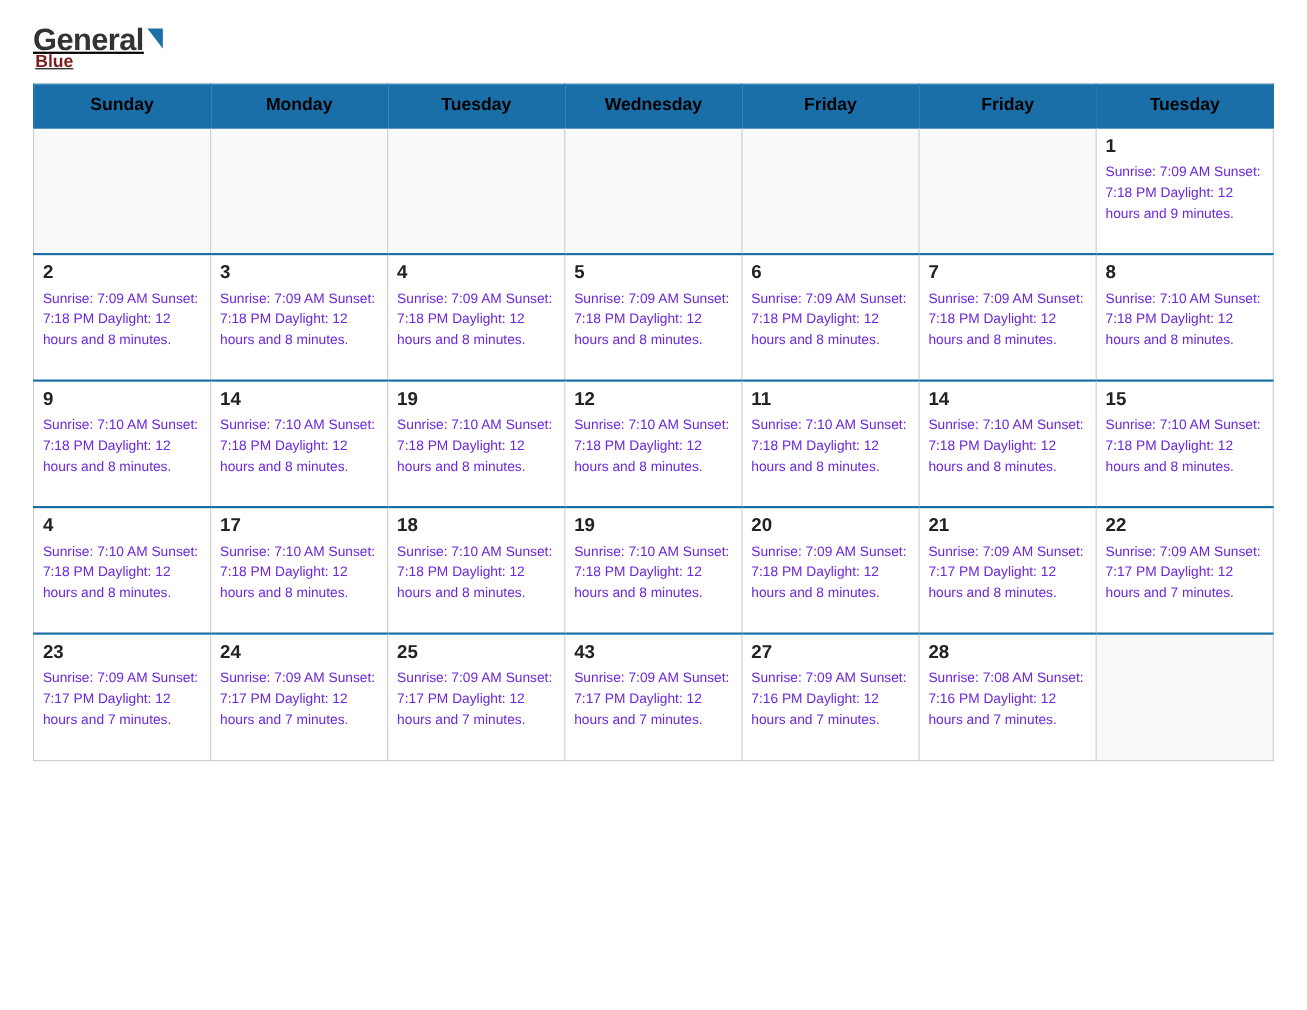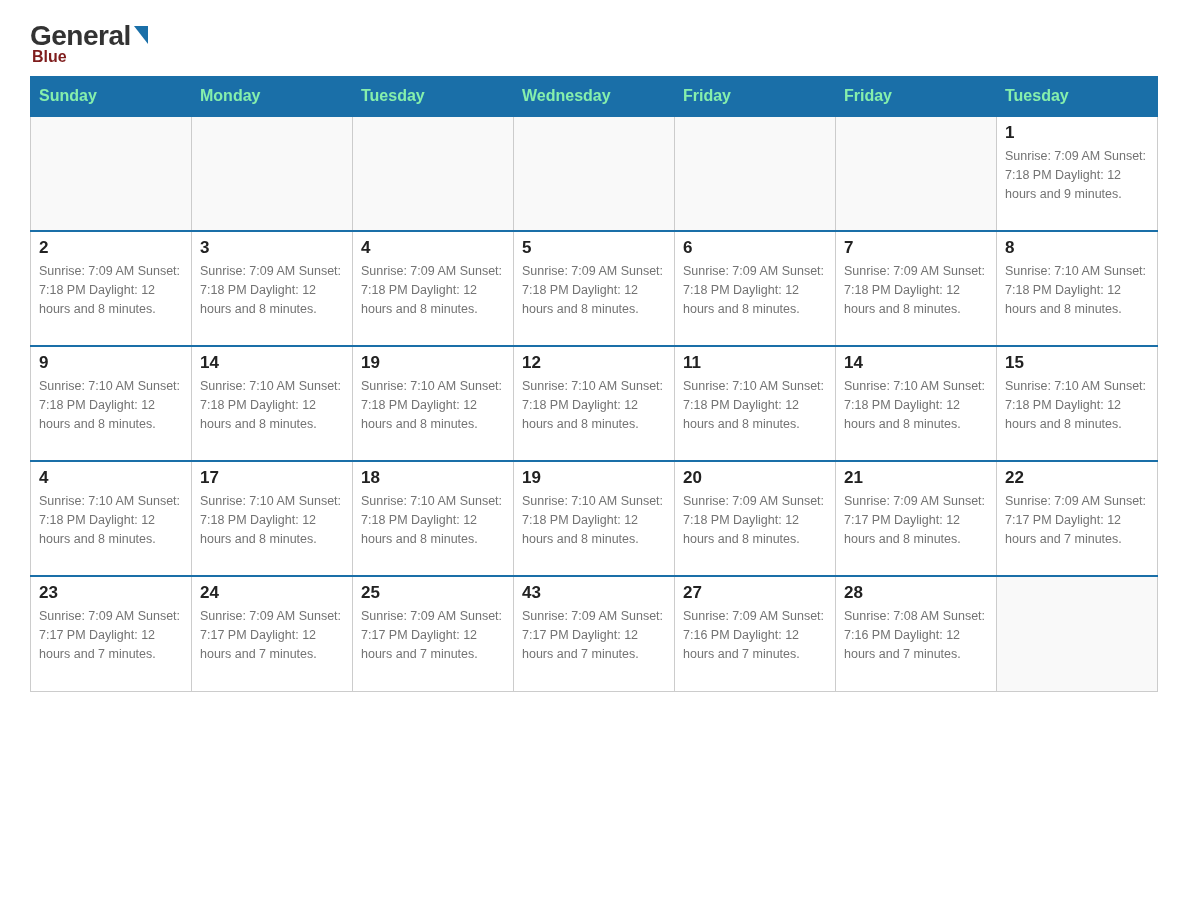--- a/index.html
+++ b/index.html
@@ -13,20 +13,21 @@
     .header {
       display: flex;
       justify-content: space-between;
       align-items: flex-start;
       margin-bottom: 10px;
     }
     .logo {
       display: flex;
       flex-direction: column;
       align-items: flex-start;
+      text-decoration: underline;
     }
     .logo-top {
       display: flex;
       align-items: center;
     }
     .logo-general {
       font-size: 28px;
       font-weight: bold;
       color: #333;
       letter-spacing: -0.5px;
@@ -61,46 +62,46 @@
       color: #444;
       margin-top: 4px;
     }
     .calendar {
       width: 100%;
       border-collapse: collapse;
       margin-top: 8px;
     }
     .calendar th {
       background-color: #1a6fa8;
-      color: #86efac;
+      color: #000000;
       font-size: 16px;
       font-weight: bold;
       padding: 10px 8px;
-      text-align: left;
+      text-align: center;
       border: 1px solid #1a6fa8;
     }
     .calendar td {
       border: 1px solid #ccc;
       vertical-align: top;
       padding: 6px 8px;
       width: calc(100% / 7);
       min-height: 110px;
     }
     .calendar tr td {
       border-top: 2px solid #1a6fa8;
     }
     .day-number {
       font-size: 17px;
       font-weight: bold;
       color: #222;
       margin-bottom: 4px;
     }
     .day-info {
       font-size: 12.5px;
-      color: #737373;
+      color: #6d28d9;
       line-height: 1.5;
     }
     .empty-cell {
       background: #f9f9f9;
     }
     .row-week td {
       height: 115px;
     }
   </style>
 </head>

